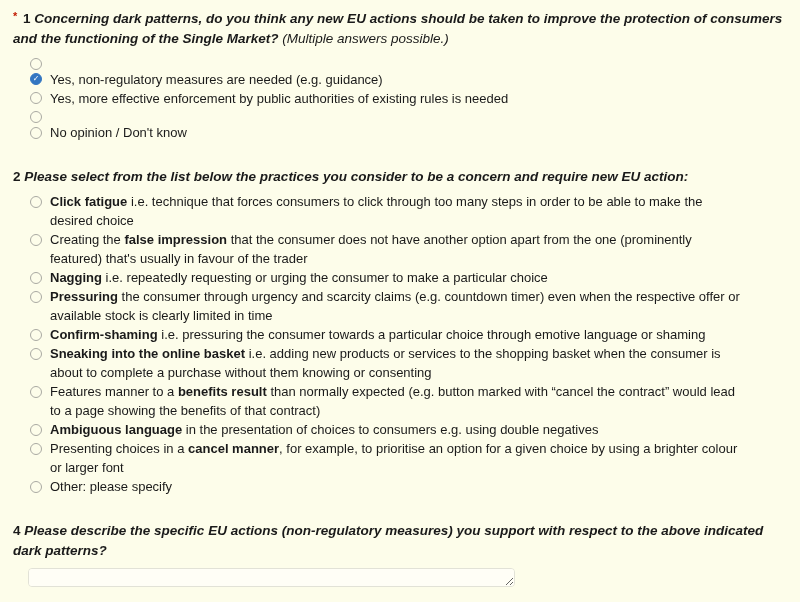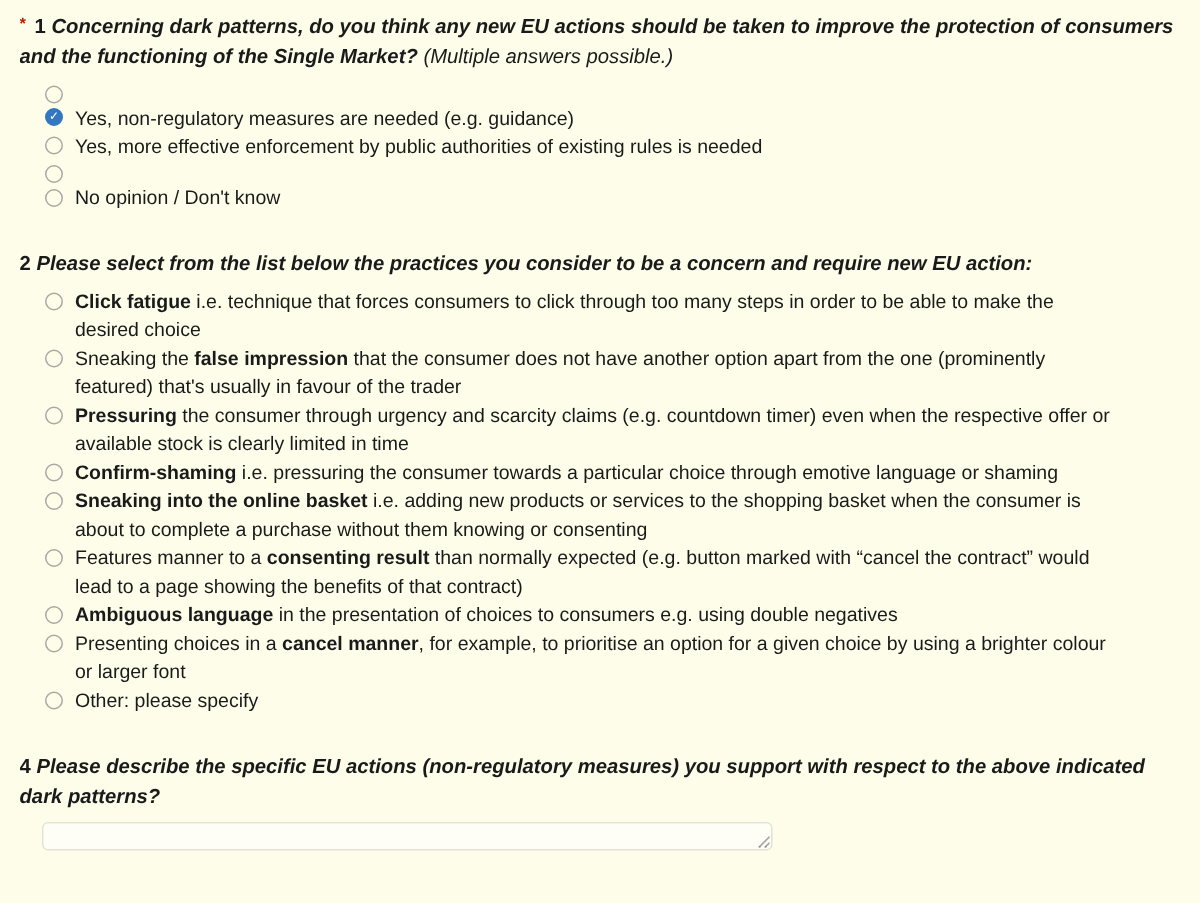--- a/index.html
+++ b/index.html
@@ -114,37 +114,41 @@
 
   <section class="question">
     <h2 class="q-heading"><span class="qnum">2</span> <span class="qtext">Please select from the list below the practices you consider to be a concern and require new EU action:</span></h2>
     <div class="options">
         <div class="option">
           <span class="radio"></span>
           <span class="option-label"><b>Click fatigue</b><span> i.e. technique that forces consumers to click through too many steps in order to be able to make the desired choice</span></span>
         </div>
         <div class="option">
           <span class="radio"></span>
-          <span class="option-label"><span>Sneaking the </span><b>false impression</b><span> that the consumer does not have another option apart from the one (prominently featured) that's usually in favour of the trader</span></span>
+          <span class="option-label"><span>Creating the </span><b>false impression</b><span> that the consumer does not have another option apart from the one (prominently featured) that's usually in favour of the trader</span></span>
+        </div>
+        <div class="option">
+          <span class="radio"></span>
+          <span class="option-label"><b>Nagging</b><span> i.e. repeatedly requesting or urging the consumer to make a particular choice</span></span>
         </div>
         <div class="option">
           <span class="radio"></span>
           <span class="option-label"><b>Pressuring</b><span> the consumer through urgency and scarcity claims (e.g. countdown timer) even when the respective offer or available stock is clearly limited in time</span></span>
         </div>
         <div class="option">
           <span class="radio"></span>
           <span class="option-label"><b>Confirm-shaming</b><span> i.e. pressuring the consumer towards a particular choice through emotive language or shaming</span></span>
         </div>
         <div class="option">
           <span class="radio"></span>
           <span class="option-label"><b>Sneaking into the online basket</b><span> i.e. adding new products or services to the shopping basket when the consumer is about to complete a purchase without them knowing or consenting</span></span>
         </div>
         <div class="option">
           <span class="radio"></span>
-          <span class="option-label"><span>Features manner to a </span><b>consenting result</b><span> than normally expected (e.g. button marked with “cancel the contract” would lead to a page showing the benefits of that contract)</span></span>
+          <span class="option-label"><span>Features manner to a </span><b>benefits result</b><span> than normally expected (e.g. button marked with “cancel the contract” would lead to a page showing the benefits of that contract)</span></span>
         </div>
         <div class="option">
           <span class="radio"></span>
           <span class="option-label"><b>Ambiguous language</b><span> in the presentation of choices to consumers e.g. using double negatives</span></span>
         </div>
         <div class="option">
           <span class="radio"></span>
           <span class="option-label"><span>Presenting choices in a </span><b>cancel manner</b><span>, for example, to prioritise an option for a given choice by using a brighter colour or larger font</span></span>
         </div>
         <div class="option">

